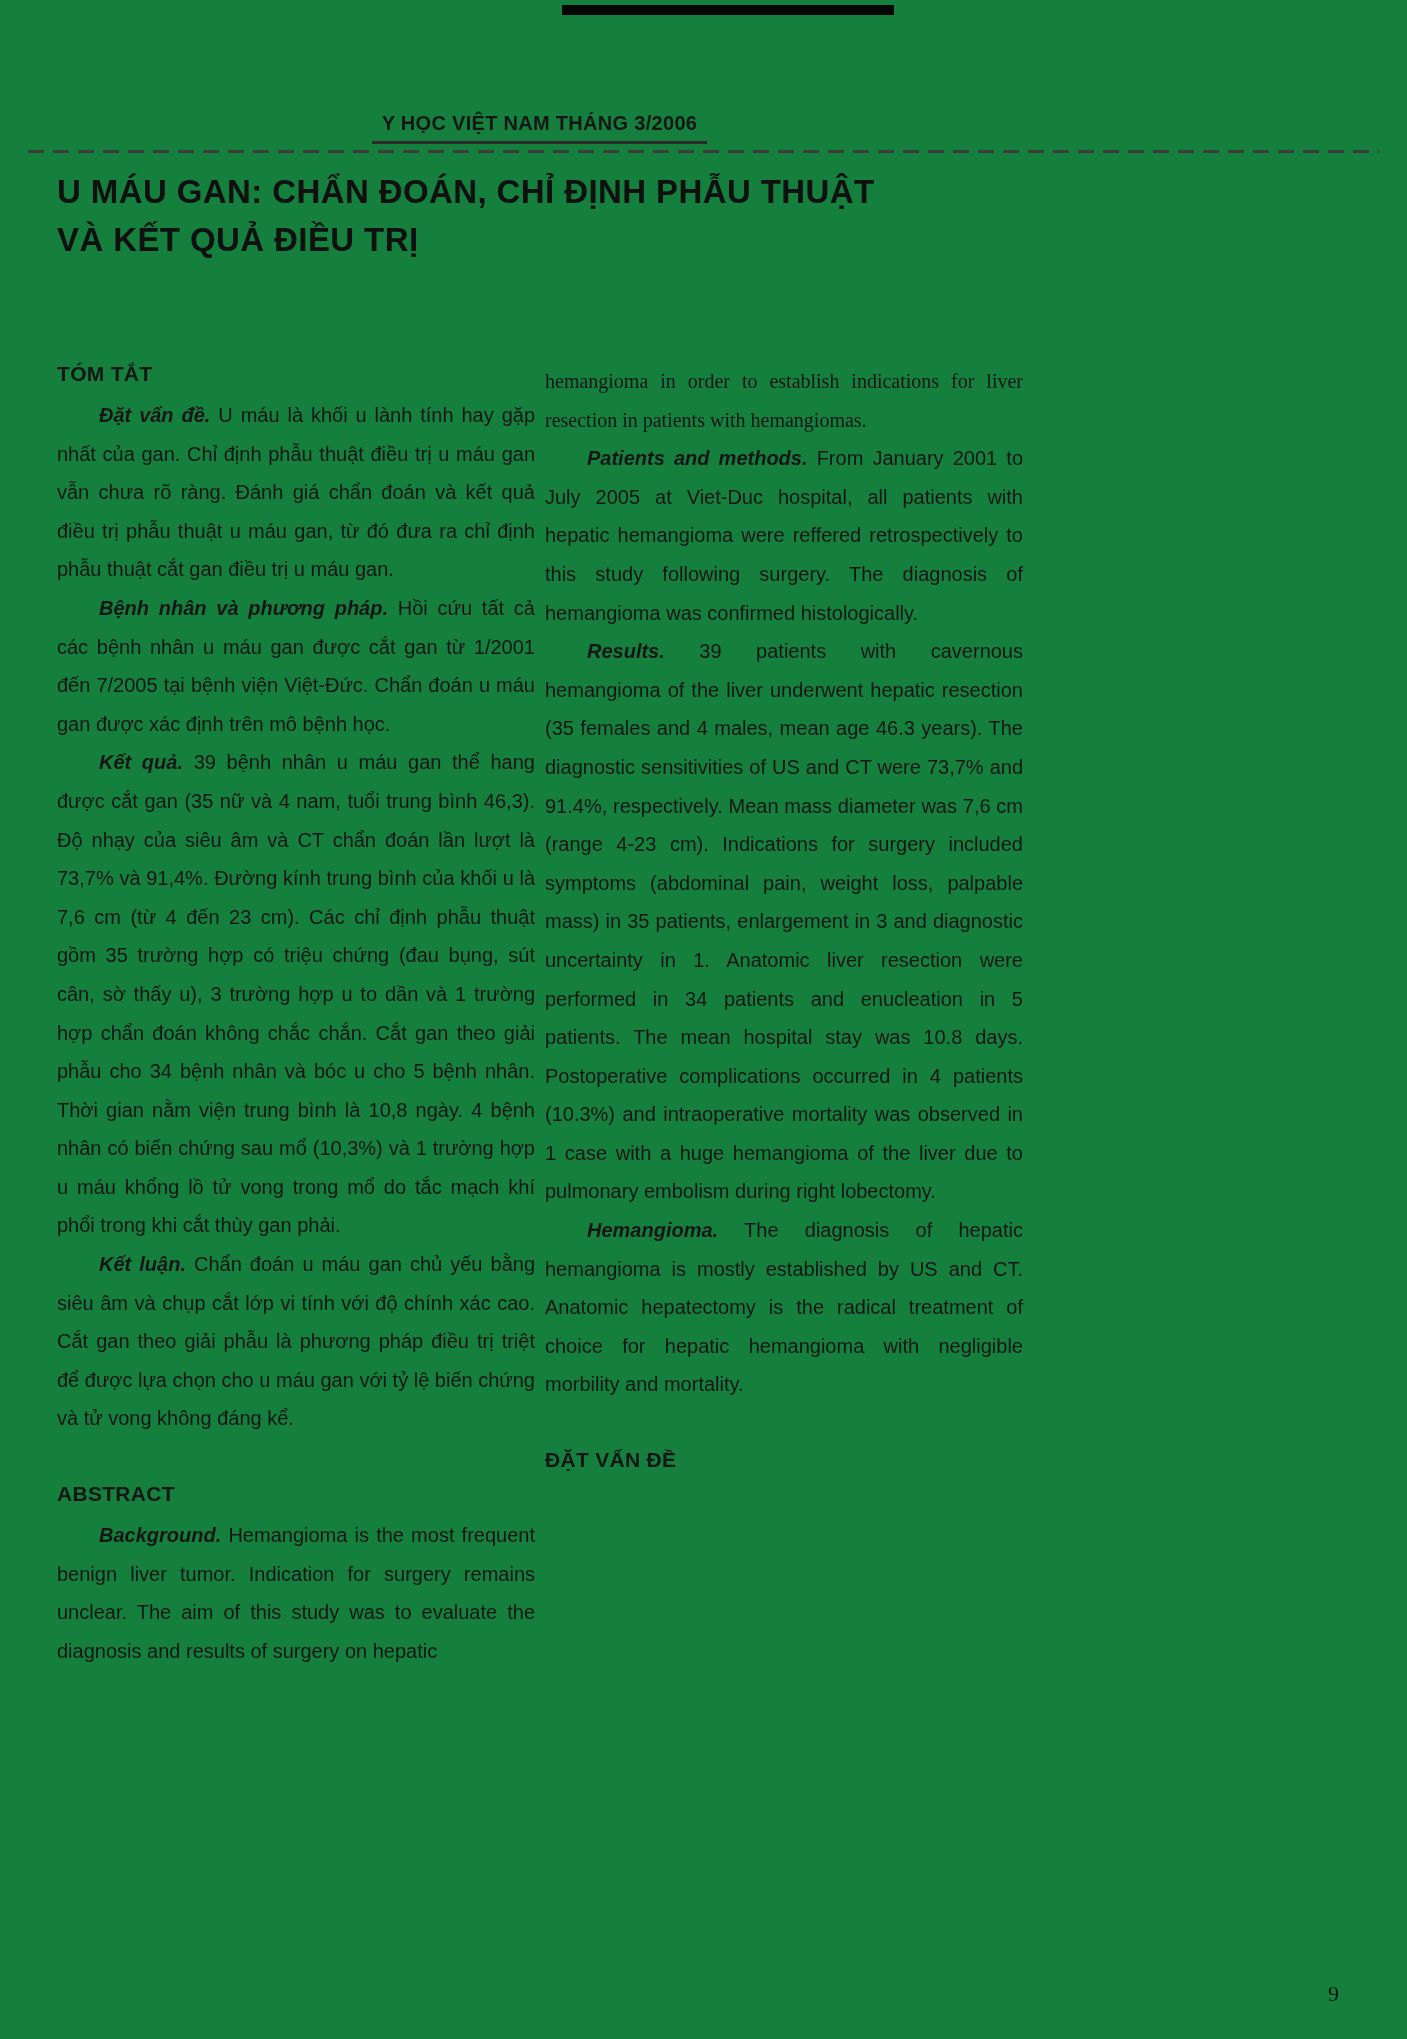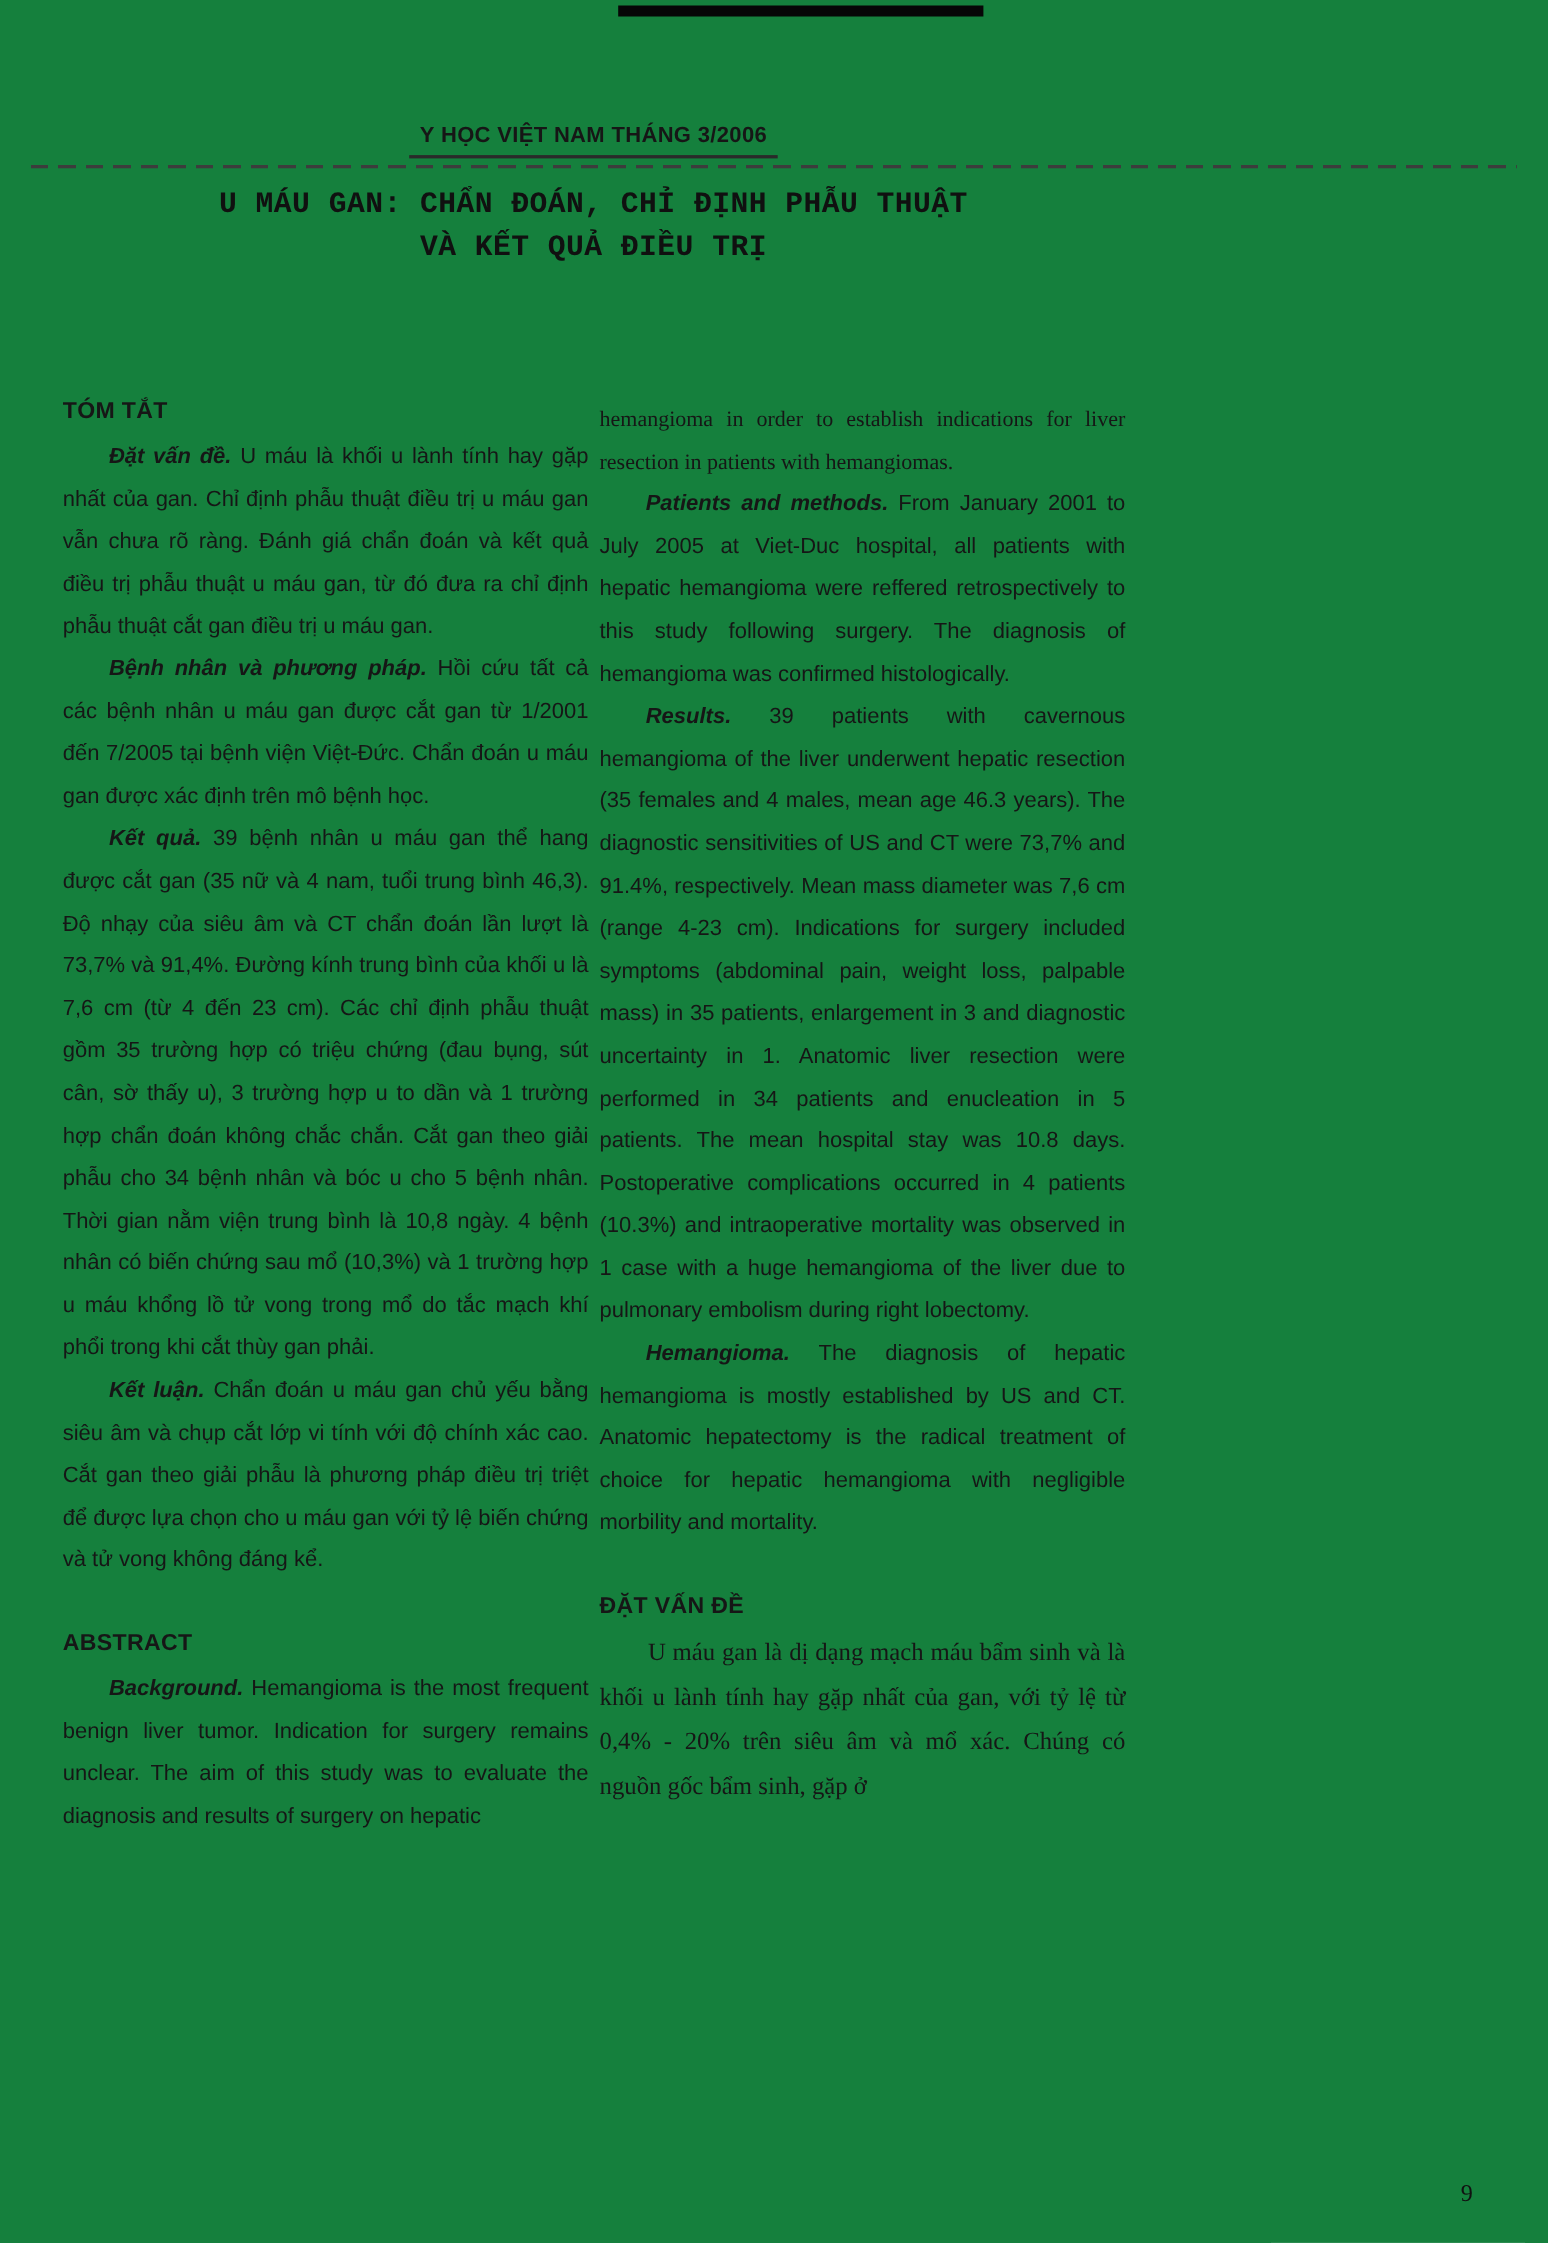--- a/index.html
+++ b/index.html
@@ -48,27 +48,26 @@
     height: 3px;
     background: repeating-linear-gradient(90deg, #3c3c3c 0 16px, transparent 16px 25px);
   }
 
   .title {
     position: absolute;
     top: 168px;
     left: 57px;
     width: 965px;
     margin: 0;
-    text-align: center;
-    font-size: 27px;
+    text-align: left;
+    font-size: 33px;
     font-weight: bold;
     line-height: 1.45;
     letter-spacing: 0.4px;
     color: #101010;
-    font-family: Liberation Mono, monospace;
   }
 
   .authors {
     position: absolute;
     top: 296px;
     left: 57px;
     width: 952px;
     text-align: right;
     font-family: "Liberation Serif", serif;
     font-weight: bold;
@@ -190,20 +189,19 @@
         <span>39 patients with cavernous hemangioma of the liver underwent hepatic resection (35 females and 4 males, mean age 46.3 years). The diagnostic sensitivities of US and CT were 73,7% and 91.4%, respectively. Mean mass diameter was 7,6 cm (range 4-23 cm). Indications for surgery included symptoms (abdominal pain, weight loss, palpable mass) in 35 patients, enlargement in 3 and diagnostic uncertainty in 1. Anatomic liver resection were performed in 34 patients and enucleation in 5 patients. The mean hospital stay was 10.8 days. Postoperative complications occurred in 4 patients (10.3%) and intraoperative mortality was observed in 1 case with a huge hemangioma of the liver due to pulmonary embolism during right lobectomy.</span>
       </p>
 
       <p class="para">
         <span class="lead">Hemangioma.</span>
         <span>The diagnosis of hepatic hemangioma is mostly established by US and CT. Anatomic hepatectomy is the radical treatment of choice for hepatic hemangioma with negligible morbility and mortality.</span>
       </p>
 
       <h2 class="section-heading spaced">ĐẶT VẤN ĐỀ</h2>
 
-      <p class="serif-para">U máu gan là dị dạng mạch máu bẩm sinh và là khối u lành tính hay gặp nhất của gan, với tỷ lệ từ 0,4% - 20% trên siêu âm và mổ xác. Chúng có nguồn gốc bẩm sinh, gặp ở</p>
     </div>
 
   </div>
 
   <div class="page-number">9</div>
 
 </div>
 
 </body></html>

